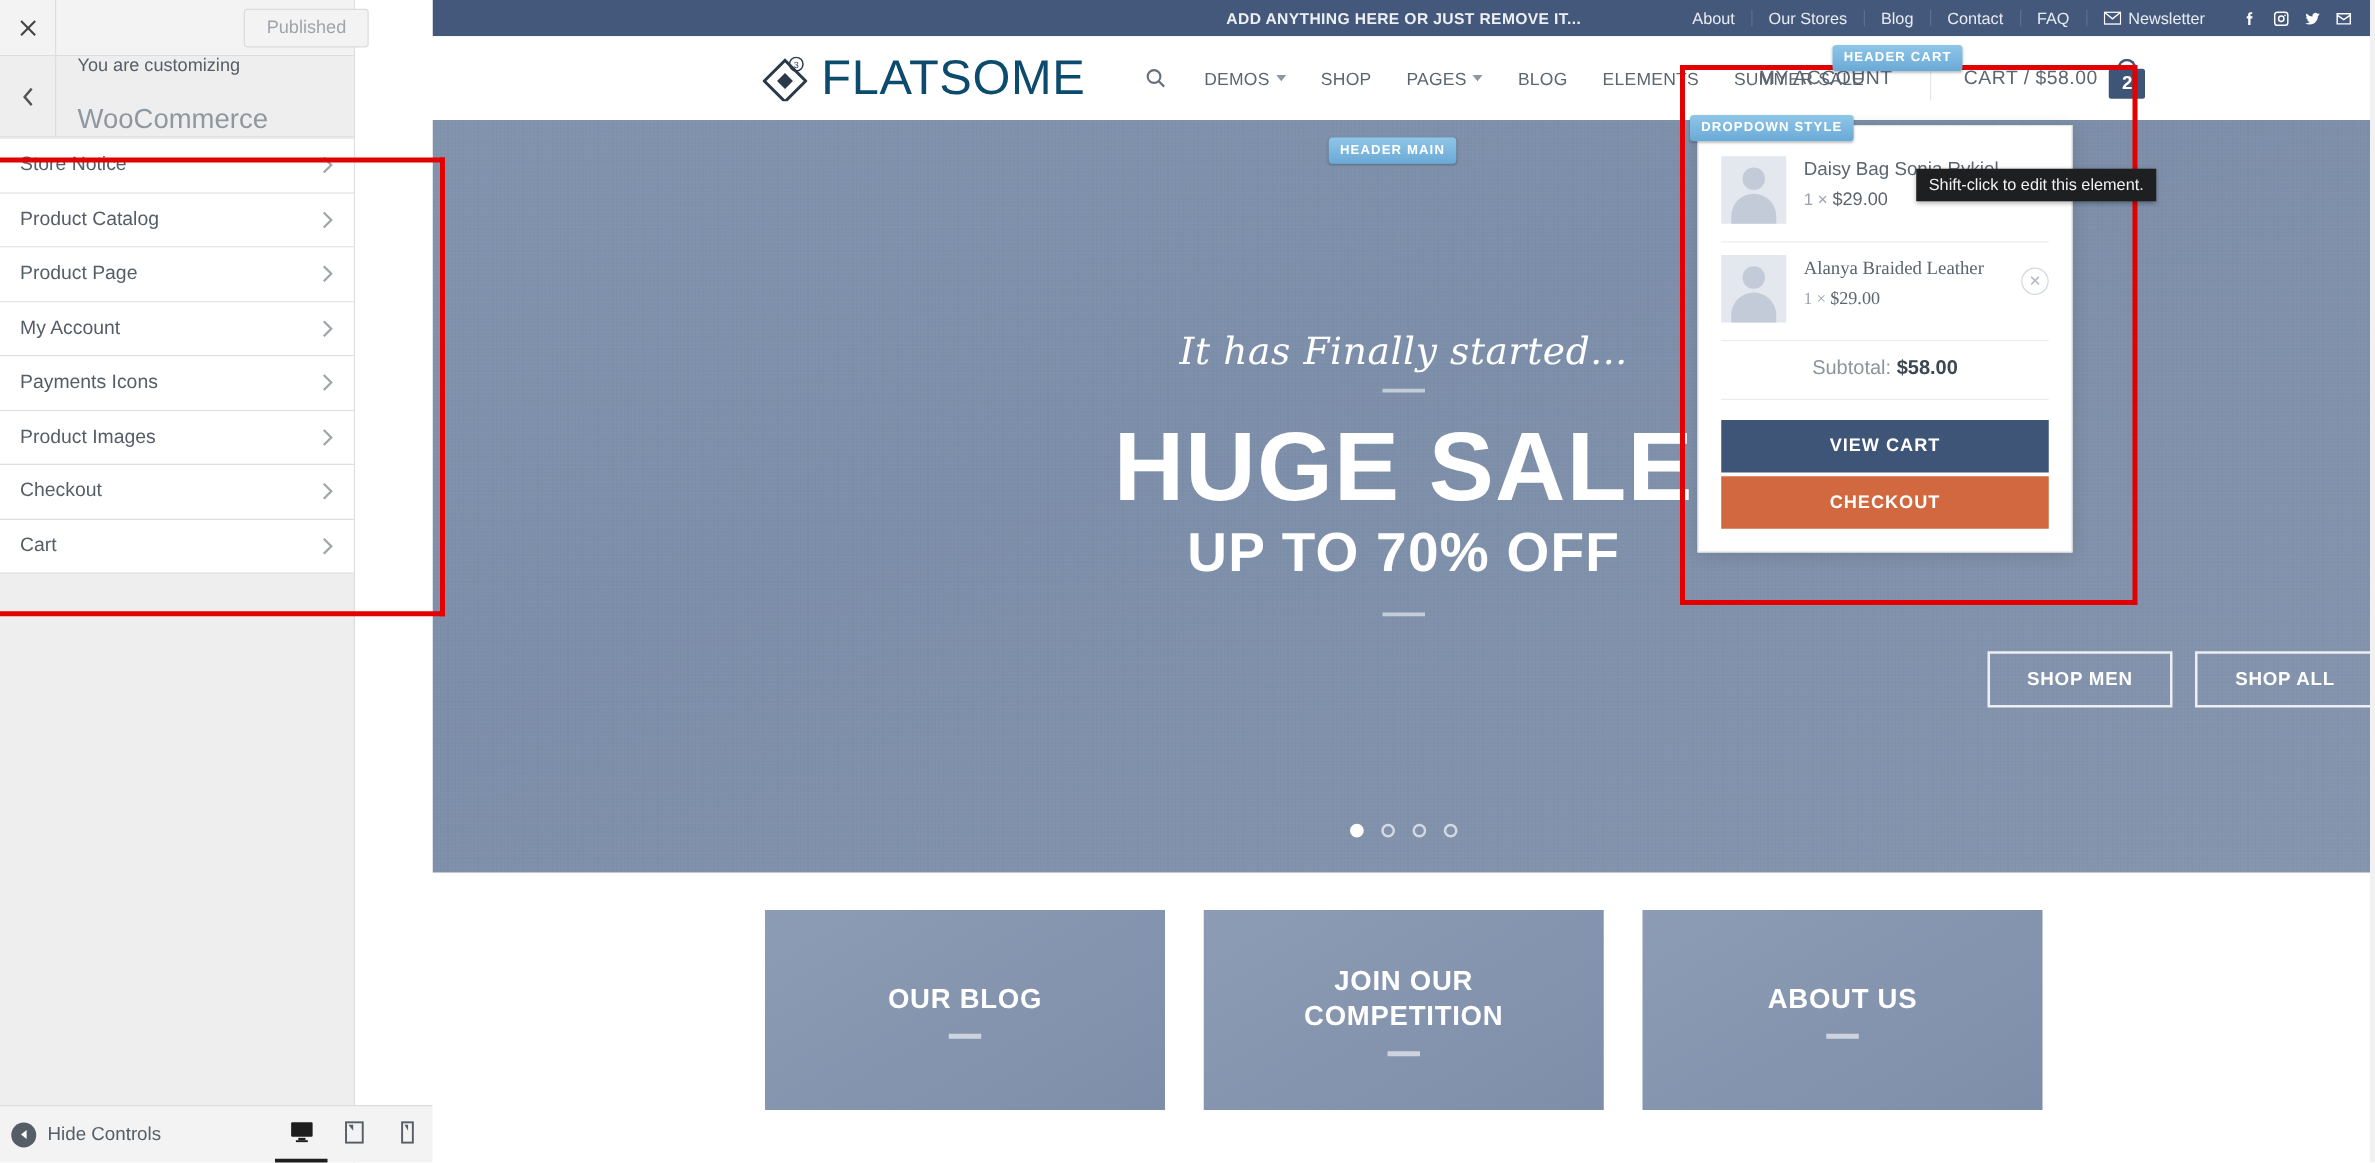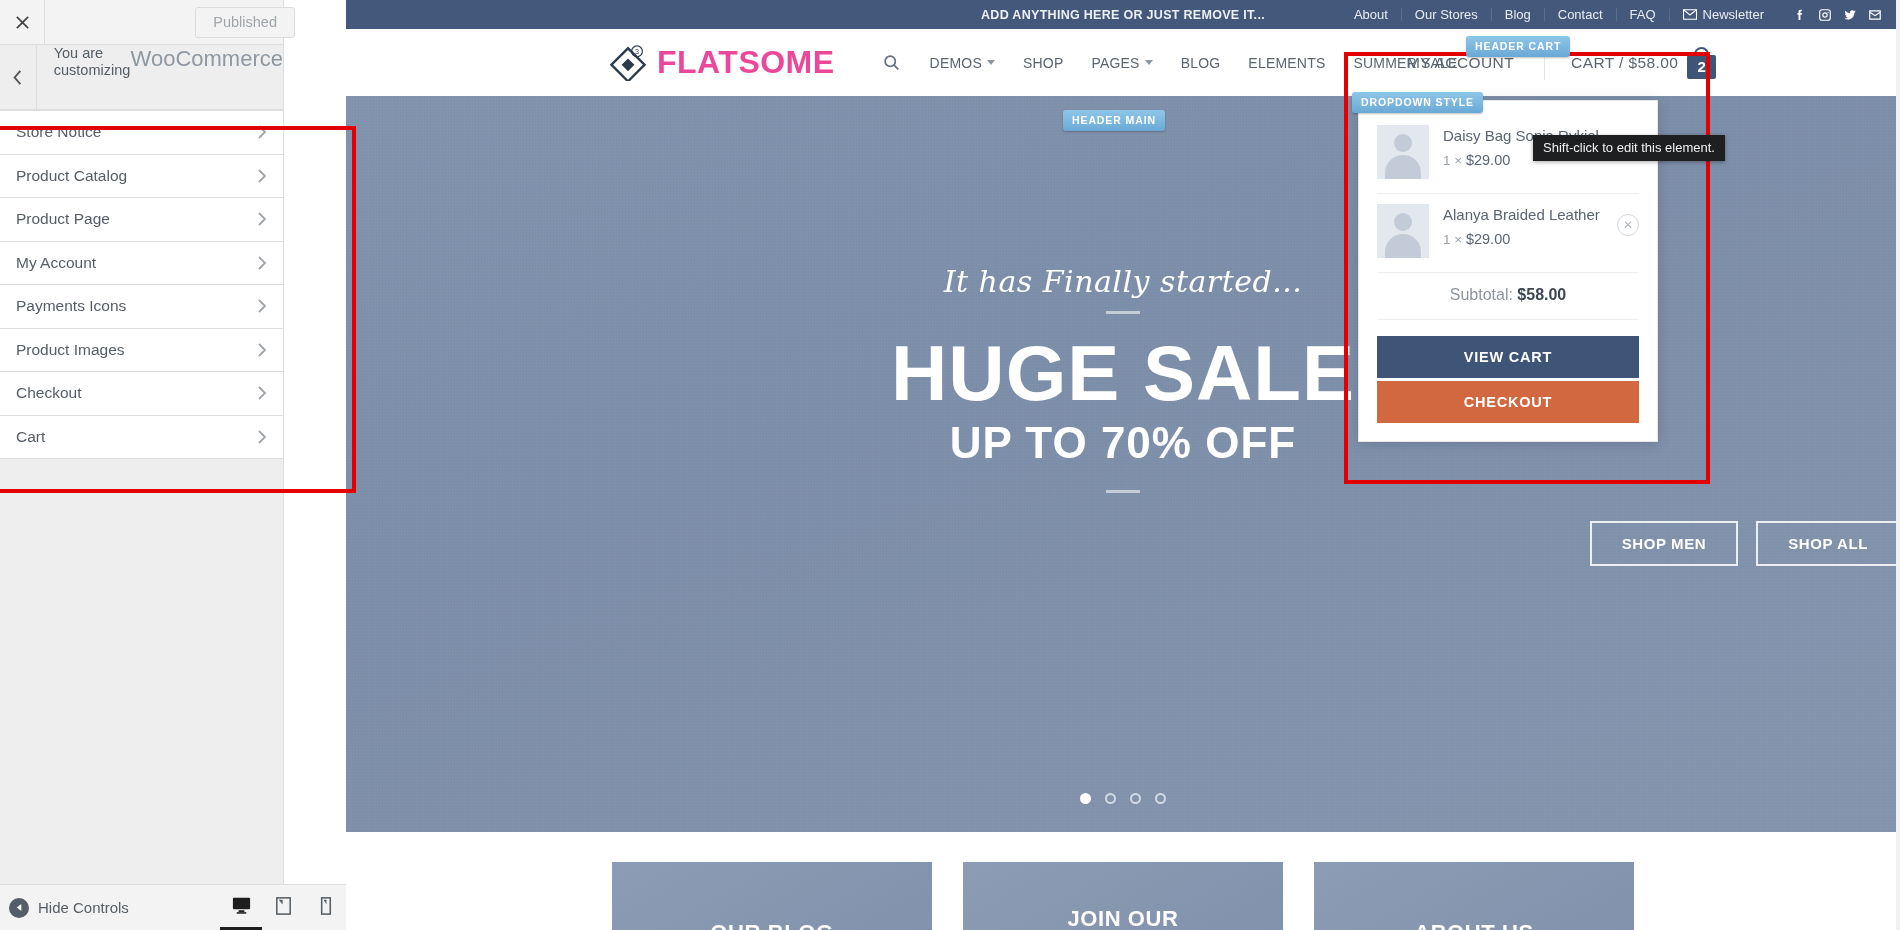--- a/index.html
+++ b/index.html
@@ -40,21 +40,21 @@
   .cz-header {
     height: 65px; background: #eeeeee;
     border-bottom: 1px solid #dddddd;
     display: flex; align-items: stretch;
   }
   .cz-back {
     width: 45px; display: flex; align-items: center; justify-content: center;
     border-right: 1px solid #dddddd; color: #555; cursor: pointer;
   }
   .cz-back svg { width: 13px; height: 17px; }
-  .cz-titles { padding-left: 17px; display: flex; flex-direction: row; justify-content: center; }
+  .cz-titles { padding-left: 17px; display: flex; flex-direction: column; justify-content: space-between; }
   .cz-sub { font-size: 14.5px; color: #555d66; line-height: 17px; }
   .cz-title { font-size: 22px; color: #8f98a1; font-weight: 400; line-height: 28px; }
 
   .cz-panel-outline {
     position: absolute; left: 0; top: 126px; width: 356px; height: 367px;
     border: 4px solid #e30000; border-left: none; pointer-events: none; z-index: 45;
   }
   .cz-list { background: #ffffff; border-top: 1px solid #dddddd; }
   .cz-item {
     height: 43.5px; display: flex; align-items: center;
@@ -115,21 +115,21 @@
   .tb-social { display: flex; align-items: center; gap: 11px; padding-left: 16px; }
   .tb-social svg { width: 14px; height: 14px; fill: #ffffff; display: block; cursor: pointer; }
 
   .site-header {
     height: 67px; background: #ffffff; display: flex; align-items: center;
     position: relative; padding-left: 0;
   }
   .logo-wrap { display: flex; align-items: center; gap: 11px; margin-left: 264px; }
   .logo-mark { width: 36px; height: 36px; position: relative; }
   .logo-text {
-    font-size: 32px; font-weight: bold; letter-spacing: .5px; color: #ec4899;
+    font-size: 39px; font-weight: normal; letter-spacing: .5px; color: #0c4a6e;
   }
   .main-nav { display: flex; align-items: center; gap: 0; margin-left: 40px; }
   .nav-search { padding: 0 16px 0 8px; display: flex; align-items: center; cursor: pointer; }
   .nav-search svg { width: 17px; height: 17px; stroke: #64707d; fill: none; stroke-width: 2; }
   .nav-item {
     font-size: 14px; color: #5a6570; padding: 0 14px; letter-spacing: .2px;
     display: flex; align-items: center; gap: 5px; cursor: pointer; white-space: nowrap;
   }
   .caret { width: 0; height: 0; border-left: 4px solid transparent; border-right: 4px solid transparent; border-top: 5px solid #8d979f; }
 
@@ -165,21 +165,21 @@
   }
   #badge-header-cart { left: 1466px; top: 36px; }
   #badge-header-main { left: 1063px; top: 110px; }
   #badge-dropdown   { left: 1352px; top: 92px; }
 
   .red-outline { position: absolute; border: 4px solid #e30000; z-index: 28; pointer-events: none; }
   #outline-cart { left: 1344px; top: 52px; width: 366px; height: 432px; }
 
   
   .hero {
-    position: relative; height: 736px;
+    position: relative; height: 602px;
     background: linear-gradient(160deg, #8193ad 0%, #7c8ea9 40%, #8695ae 100%);
     overflow: hidden;
   }
   .hero::after {
     content: ""; position: absolute; inset: 0;
     background-image:
       repeating-linear-gradient(0deg, rgba(255,255,255,.018) 0 1px, transparent 1px 3px),
       repeating-linear-gradient(90deg, rgba(0,0,0,.015) 0 1px, transparent 1px 3px);
     pointer-events: none;
   }
@@ -233,21 +233,21 @@
     box-shadow: 0 2px 14px rgba(0,0,0,.14); z-index: 25;
   }
   #cart-dropdown::before {
     content: ""; position: absolute; top: -11px; left: 100px;
     width: 20px; height: 11px; background: #fff;
     clip-path: polygon(50% 0, 100% 100%, 0 100%);
     filter: drop-shadow(0 -1px 0 #e0e0e0);
   }
   .cart-items { padding: 14px 18px 0 18px; }
   .cart-item { display: flex; gap: 14px; padding: 10px 0 14px 0; position: relative; border-bottom: 1px solid #ededed; }
-  .cart-item.last { border-bottom: none; }
+  .cart-item.last { border-bottom: none; font-family: Liberation Serif, serif; }
   .thumb {
     width: 52px; height: 54px; background: #e3e7ee; flex: 0 0 52px;
     position: relative; overflow: hidden;
   }
   .thumb .head { position: absolute; left: 17px; top: 9px; width: 18px; height: 18px; border-radius: 50%; background: #c3cbd8; }
   .thumb .body { position: absolute; left: 8px; top: 30px; width: 36px; height: 28px; border-radius: 18px 18px 0 0; background: #c3cbd8; }
   .ci-info { flex: 1; min-width: 0; }
   .ci-name { font-size: 15px; color: #5a6570; line-height: 22px; }
   .ci-qty { font-size: 13.5px; color: #9aa2ab; margin-top: 5px; }
   .ci-qty b { color: #5a6570; font-weight: normal; font-size: 14.5px; }

